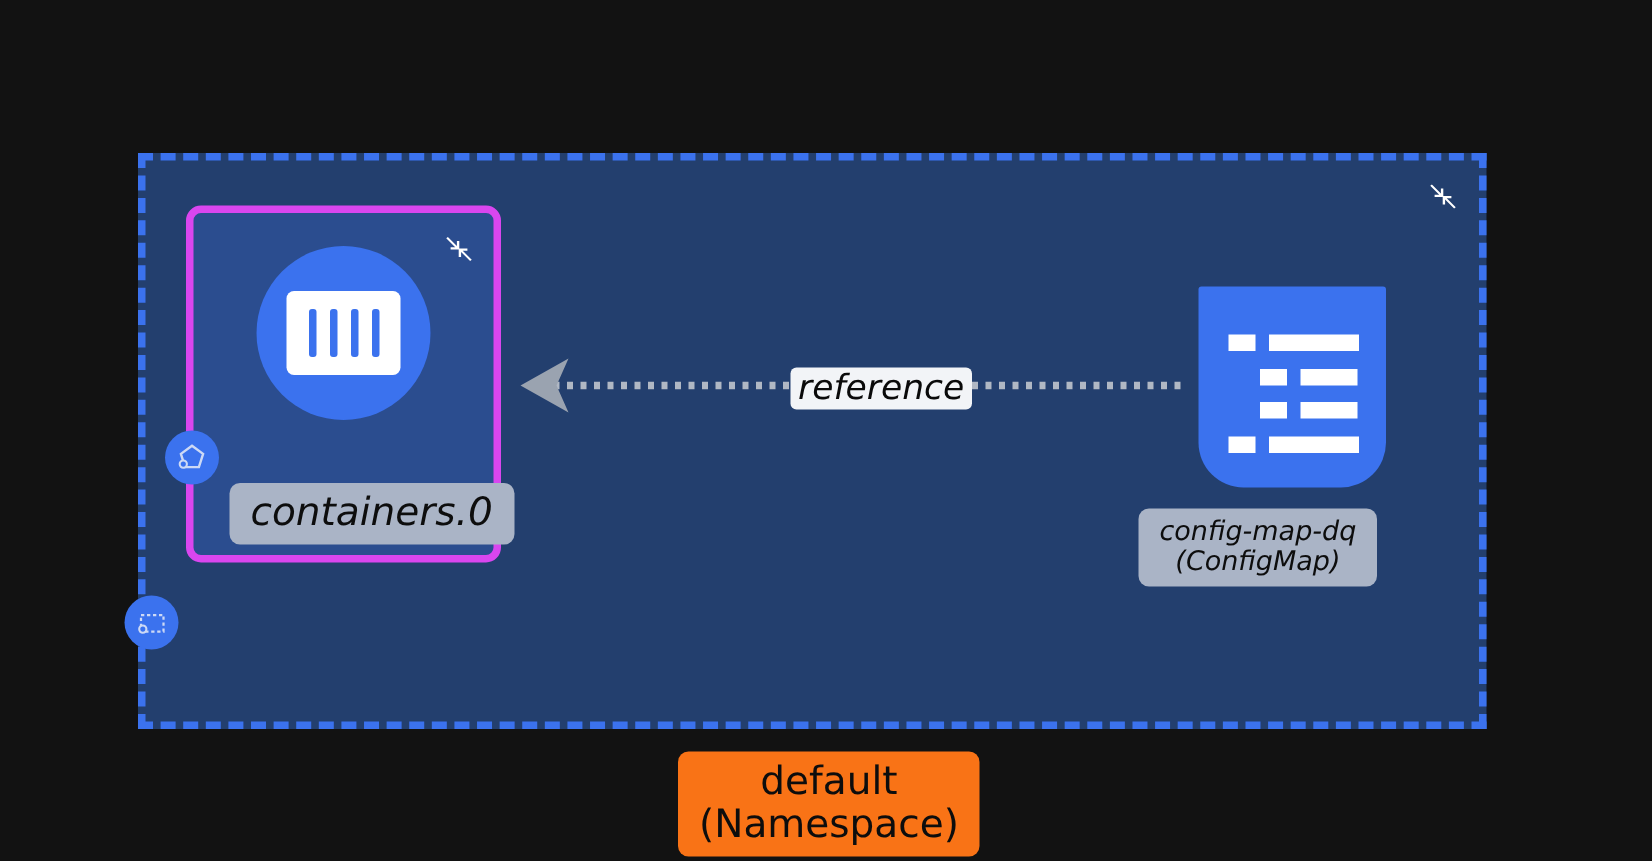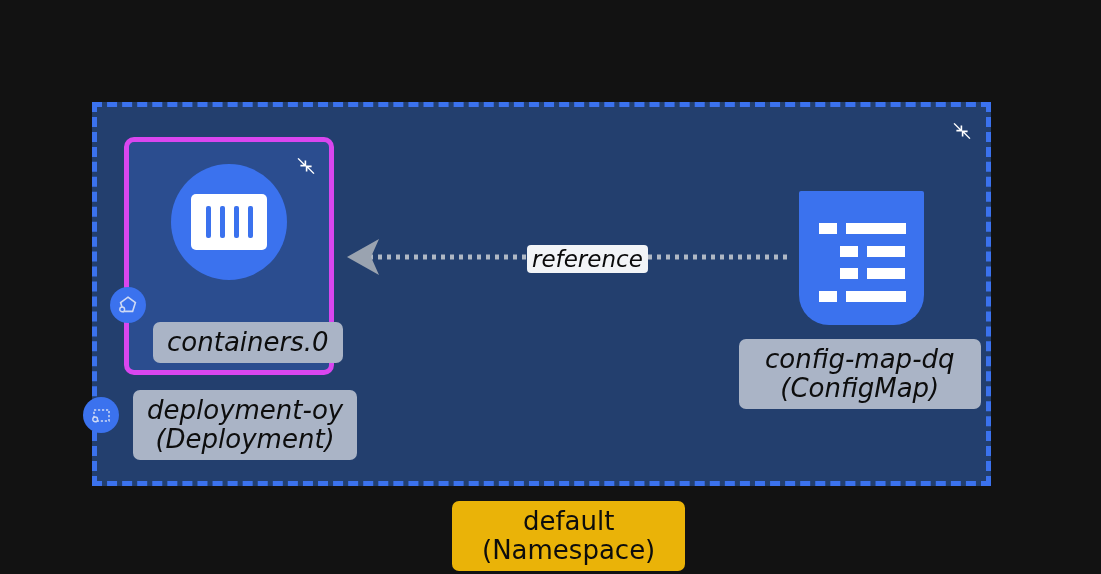--- a/index.html
+++ b/index.html
@@ -134,36 +134,36 @@
     font-size: 26px;
     padding: 6px 14px;
   }
   #deployment-label {
     left: 36px;
     top: 283px;
     font-size: 26px;
     padding: 6px 14px;
   }
   #configmap-label {
-    left: 642px;
+    left: 662px;
     top: 232px;
-    font-size: 26px;
-    padding: 6px 26px;
+    font-size: 18px;
+    padding: 6px 14px;
   }
   #namespace-label {
     position: absolute;
     left: 452px;
     top: 501px;
-    background: #eab308;
+    background: #f97316;
     color: #0d0d0d;
     border-radius: 7px;
     text-align: center;
     line-height: 1.12;
     font-size: 26px;
-    padding: 6px 30px;
+    padding: 6px 14px;
     white-space: pre;
   }
 
   
   .badge {
     position: absolute;
     width: 36px;
     height: 36px;
     border-radius: 50%;
     background: #3b72ee;
@@ -235,22 +235,20 @@
       <div class="node-label" id="containers-label">containers.0</div>
     </div>
 
     <span class="badge" id="container-badge">
       <svg width="22" height="22" viewBox="0 0 22 22">
         <path d="M11 3.2 L18.4 8.6 L15.6 17.4 L6.4 17.4 L3.6 8.6 Z" fill="none" stroke="#cdd9f5" stroke-width="1.6"></path>
         <circle cx="5.2" cy="15.4" r="2.4" fill="#3b72ee" stroke="#cdd9f5" stroke-width="1.4"></circle>
       </svg>
     </span>
 
-    <div class="node-label" id="deployment-label">deployment-oy
-(Deployment)</div>
 
     <span class="badge" id="namespace-badge">
       <svg width="22" height="22" viewBox="0 0 22 22">
         <rect x="4" y="6" width="15" height="11" fill="none" stroke="#cdd9f5" stroke-width="1.5" stroke-dasharray="2.2 1.8"></rect>
         <circle cx="5.2" cy="15.4" r="2.4" fill="#3b72ee" stroke="#cdd9f5" stroke-width="1.4"></circle>
       </svg>
     </span>
 
     <div id="configmap-node">
       <div id="configmap-icon">

